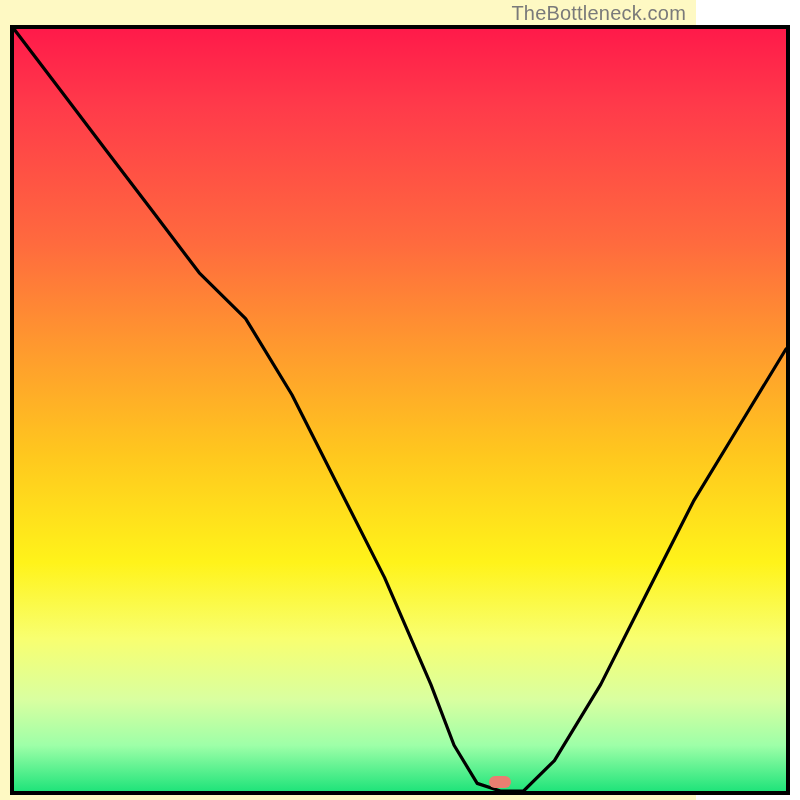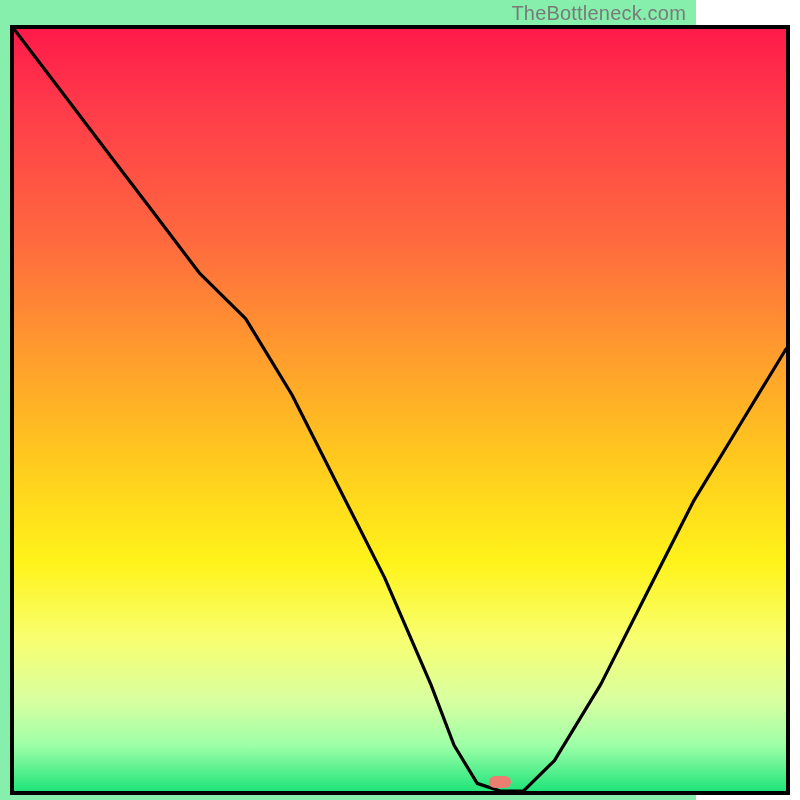--- a/index.html
+++ b/index.html
@@ -7,21 +7,21 @@
     padding: 0;
     width: 800px;
     height: 800px;
     background: #ffffff;
     font-family: Arial, Helvetica, sans-serif;
   }
   .outer {
     width: 696px;
     height: 800px;
     position: relative;
-    background: #86efac;
+    background: #fef9c3;
   }
   .watermark {
     position: absolute;
     top: 2px;
     right: 10px;
     color: #7a7a7a;
     font-size: 20px;
     font-weight: 500;
     letter-spacing: 0.2px;
     z-index: 10;

